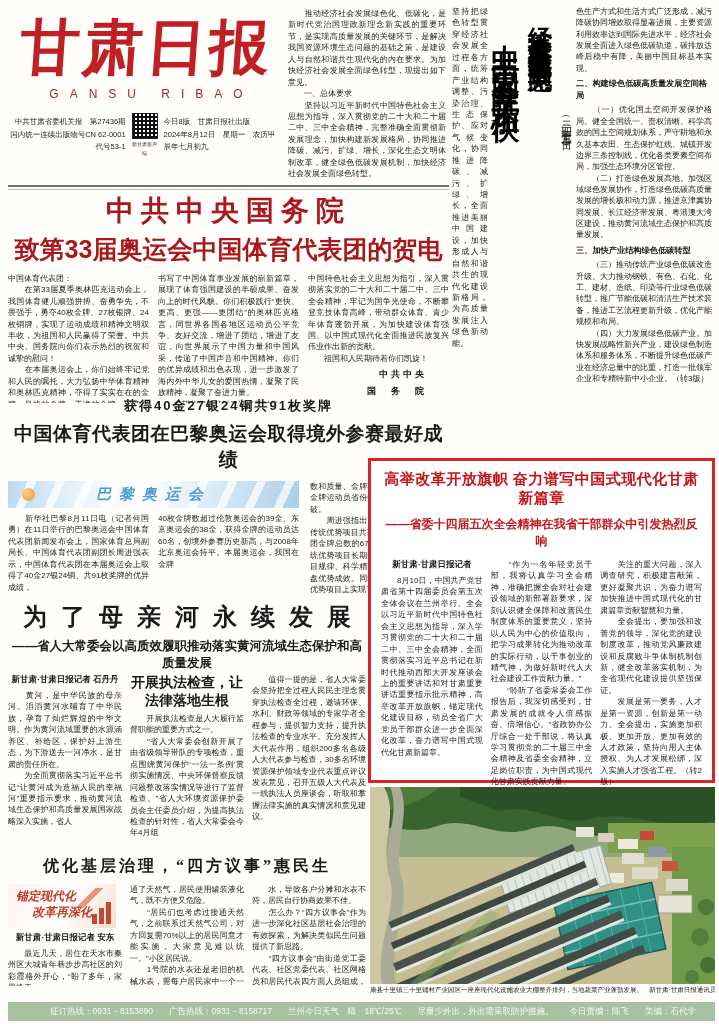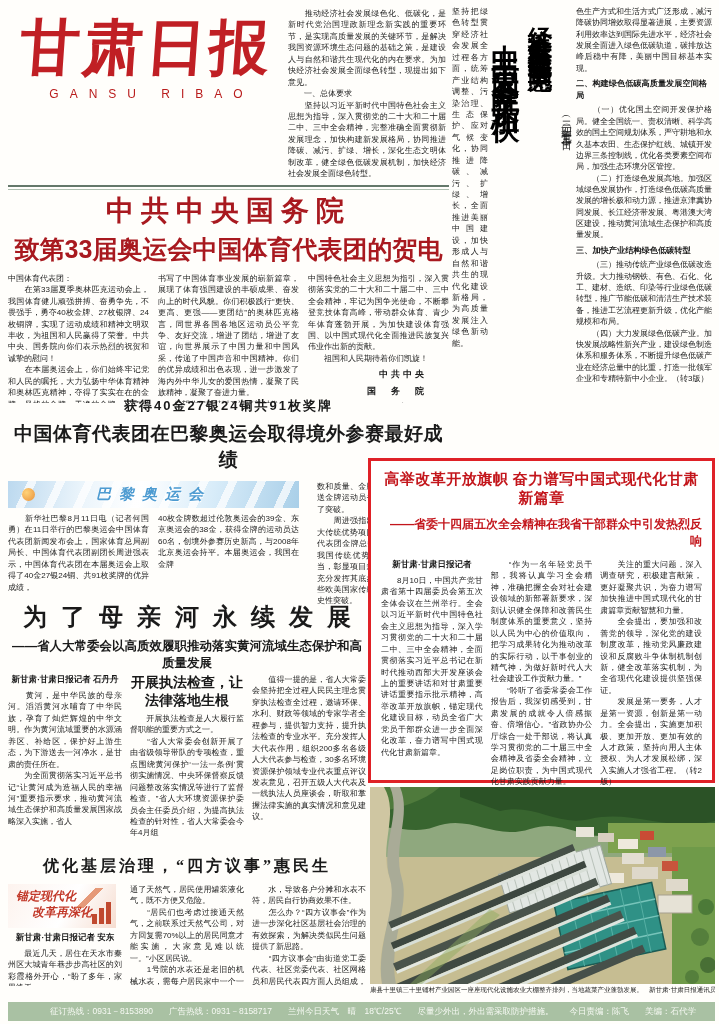--- a/index.html
+++ b/index.html
@@ -31,21 +31,21 @@
   .congrats-headline{font-size:25px;font-weight:900;color:#a8191f;text-align:center;margin-top:6px;line-height:1.25;}
   .cong-cols{display:flex;gap:9px;margin-top:8px;height:130px;overflow:hidden;}
   .cong-col{width:141px;}
   .sig-org{font-size:9px;font-weight:700;text-align:right;padding-right:22px;letter-spacing:3px;margin-top:4px;}
   .sig-date{font-size:8px;text-align:right;padding-right:12px;margin-top:3px;}
 
   
   #olym{position:absolute;left:8px;top:397px;width:441px;}
   .olym-sub{font-size:13px;font-weight:700;text-align:center;letter-spacing:2px;}
   .olym-head{font-size:19px;font-weight:900;text-align:center;margin-top:6px;letter-spacing:0.5px;}
-  .olym-body{display:flex;gap:18px;margin-top:8px;}
+  .olym-body{display:flex;gap:11px;margin-top:8px;}
   .olym-left{width:291px;}
   .banner{position:relative;height:27px;overflow:hidden;display:flex;align-items:center;justify-content:center;
           background:linear-gradient(100deg,#bcd9ef 0%,#eaf4fb 25%,#ffffff 45%,#d8ecf9 70%,#a9cfe8 100%);}
   .banner::before{content:"";position:absolute;inset:0;
           background:repeating-linear-gradient(115deg,rgba(255,255,255,0) 0 18px,rgba(255,255,255,.75) 18px 26px);}
   .banner::after{content:"";position:absolute;left:14px;top:7px;width:13px;height:13px;border-radius:50%;
           background:radial-gradient(circle at 35% 35%,#ffd37a,#e8903a);}
   .banner-text{position:relative;font-size:15px;font-weight:800;font-style:italic;letter-spacing:8px;
           color:#4d9bd1;text-shadow:.5px .5px 0 #fff;}
   .olym-left-cols{display:flex;gap:9px;margin-top:5px;height:112px;overflow:hidden;}
@@ -72,21 +72,21 @@
   .vt2{width:30px;font-size:24px;letter-spacing:3px;padding-top:2px;}
   .vdate{width:16px;writing-mode:vertical-rl;text-orientation:upright;font-size:10.5px;padding-top:105px;
          letter-spacing:2px;overflow:hidden;}
   .gt-right{width:136px;height:449px;font-size:8px;line-height:1.42;text-align:justify;overflow:hidden;}
   .gt-sec{font-weight:800;margin:4px 0 3px;text-align:left;font-size:8.2px;}
 
   
   #reform{position:absolute;left:368px;top:458px;width:347px;height:325px;box-sizing:border-box;
           border:3px solid #df2127;background:#fff;padding:9px 10px 8px;}
   .box-title{font-size:15px;font-weight:900;color:#c3161c;text-align:center;letter-spacing:.5px;}
-  .box-sub{font-size:12px;font-weight:700;color:#c3161c;text-align:right;margin-top:8px;}
+  .box-sub{font-size:12px;font-weight:700;color:#c3161c;text-align:center;margin-top:8px;}
   .box-cols{display:flex;gap:8px;margin-top:9px;height:236px;overflow:hidden;}
   .box-col{width:103px;}
 
   
   #grass{position:absolute;left:8px;top:856px;width:358px;}
   .grass-title{font-size:16px;font-weight:700;text-align:center;letter-spacing:3px;
                font-family:"Liberation Serif",serif;}
   .grass-cols{display:flex;gap:8px;margin-top:7px;height:102px;overflow:hidden;}
   .grass-col{width:114px;}
   .badge{position:relative;width:108px;height:44px;margin-bottom:4px;box-sizing:border-box;padding:5px 0 0 8px;
@@ -112,20 +112,34 @@
           overflow:hidden;white-space:nowrap;}
 </style>
 </head>
 <body>
 
 <div id="page">
 
   <div id="masthead">
     <div class="mast-title">甘肃日报</div>
     <div class="mast-pinyin">GANSU RIBAO</div>
+    <div class="mast-info">
+      <div class="mi-left">
+        <div>中共甘肃省委机关报　第27436期</div>
+        <div>国内统一连续出版物号CN 62-0001　代号53-1</div>
+      </div>
+      <div class="qr-wrap">
+        <div class="qr"></div>
+        <div class="qr-cap">新甘肃客户端</div>
+      </div>
+      <div class="mi-right">
+        <div>今日8版　甘肃日报社出版</div>
+        <div>2024年8月12日　星期一　农历甲辰年七月初九</div>
+      </div>
+    </div>
   </div>
   <div id="mast-rule"></div>
 
   <div id="gt-intro" class="col ws">　　推动经济社会发展绿色化、低碳化，是新时代党治国理政新理念新实践的重要环节，是实现高质量发展的关键环节，是解决我国资源环境生态问题的基础之策，是建设人与自然和谐共生现代化的内在要求。为加快经济社会发展全面绿色转型，现提出如下意见。
 　　一、总体要求
 　　坚持以习近平新时代中国特色社会主义思想为指导，深入贯彻党的二十大和二十届二中、三中全会精神，完整准确全面贯彻新发展理念，加快构建新发展格局，协同推进降碳、减污、扩绿、增长，深化生态文明体制改革，健全绿色低碳发展机制，加快经济社会发展全面绿色转型。</div>
 
   <div id="congrats">
     <div class="congrats-kicker">中共中央国务院</div>
     <div class="congrats-headline">致第33届奥运会中国体育代表团的贺电</div>

